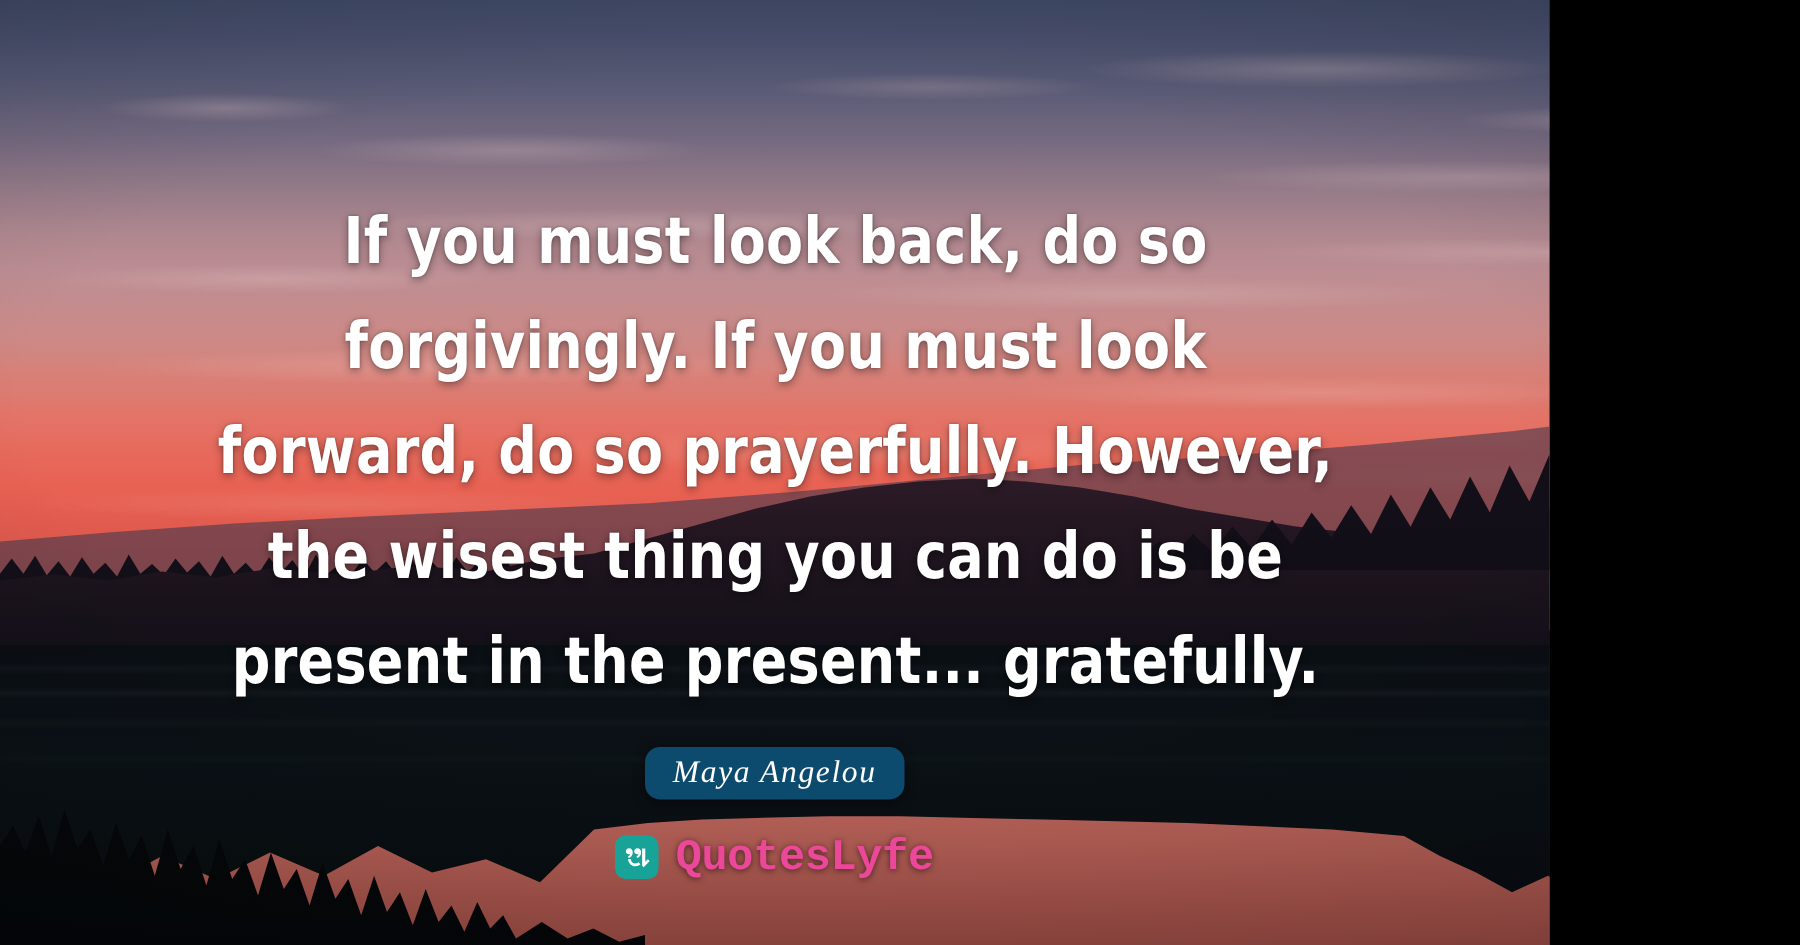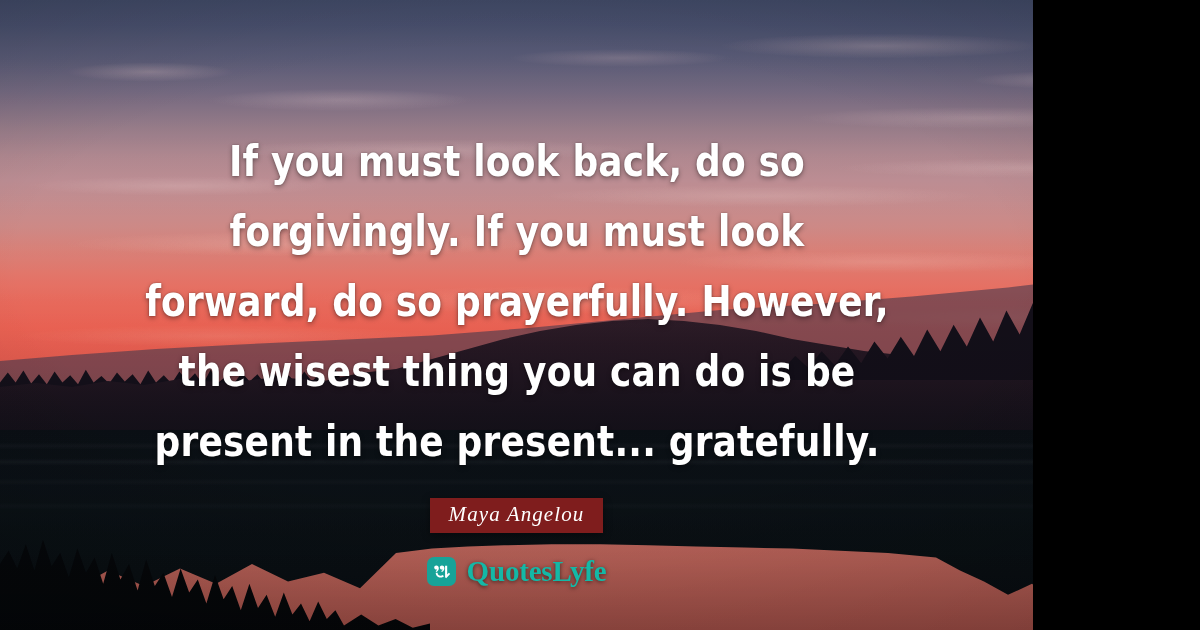--- a/index.html
+++ b/index.html
@@ -249,30 +249,31 @@
     font-size: 43px;
     line-height: 70px;
     letter-spacing: .2px;
     transform: scaleX(.93);
     text-shadow: 0 2px 6px rgba(0,0,0,.38), 0 0 2px rgba(0,0,0,.30);
     text-wrap: balance;
   }
 
   .author-badge {
     margin-top: 22px;
-    background: #7f1d1d;
+    background: #0c4a6e;
     color: #ffffff;
     padding: 5px 19px 7px 19px;
     font-family: "Liberation Serif", "DejaVu Serif", serif;
     font-size: 21px;
     font-style: italic;
     letter-spacing: 1.1px;
     line-height: 1.1;
     white-space: nowrap;
     box-shadow: 0 2px 8px rgba(0,0,0,.45);
+    border-radius: 10px;
   }
 
   .brand {
     position: absolute;
     left: 0;
     right: 0;
     bottom: 42px;
     display: flex;
     align-items: center;
     justify-content: center;
@@ -284,22 +285,22 @@
     height: 29px;
     border-radius: 7px;
     background: #17a398;
     display: flex;
     align-items: center;
     justify-content: center;
     flex: none;
   }
 
   .brand-name {
-    color: #14b8a6;
-    font-family: Liberation Serif, serif;
+    color: #ec4899;
+    font-family: Liberation Mono, monospace;
     font-weight: 700;
     font-size: 29px;
     letter-spacing: -.2px;
     text-shadow: 0 1px 4px rgba(0,0,0,.6);
   }
 </style>
 </head>
 <body>
 
 <div class="quote-card">

